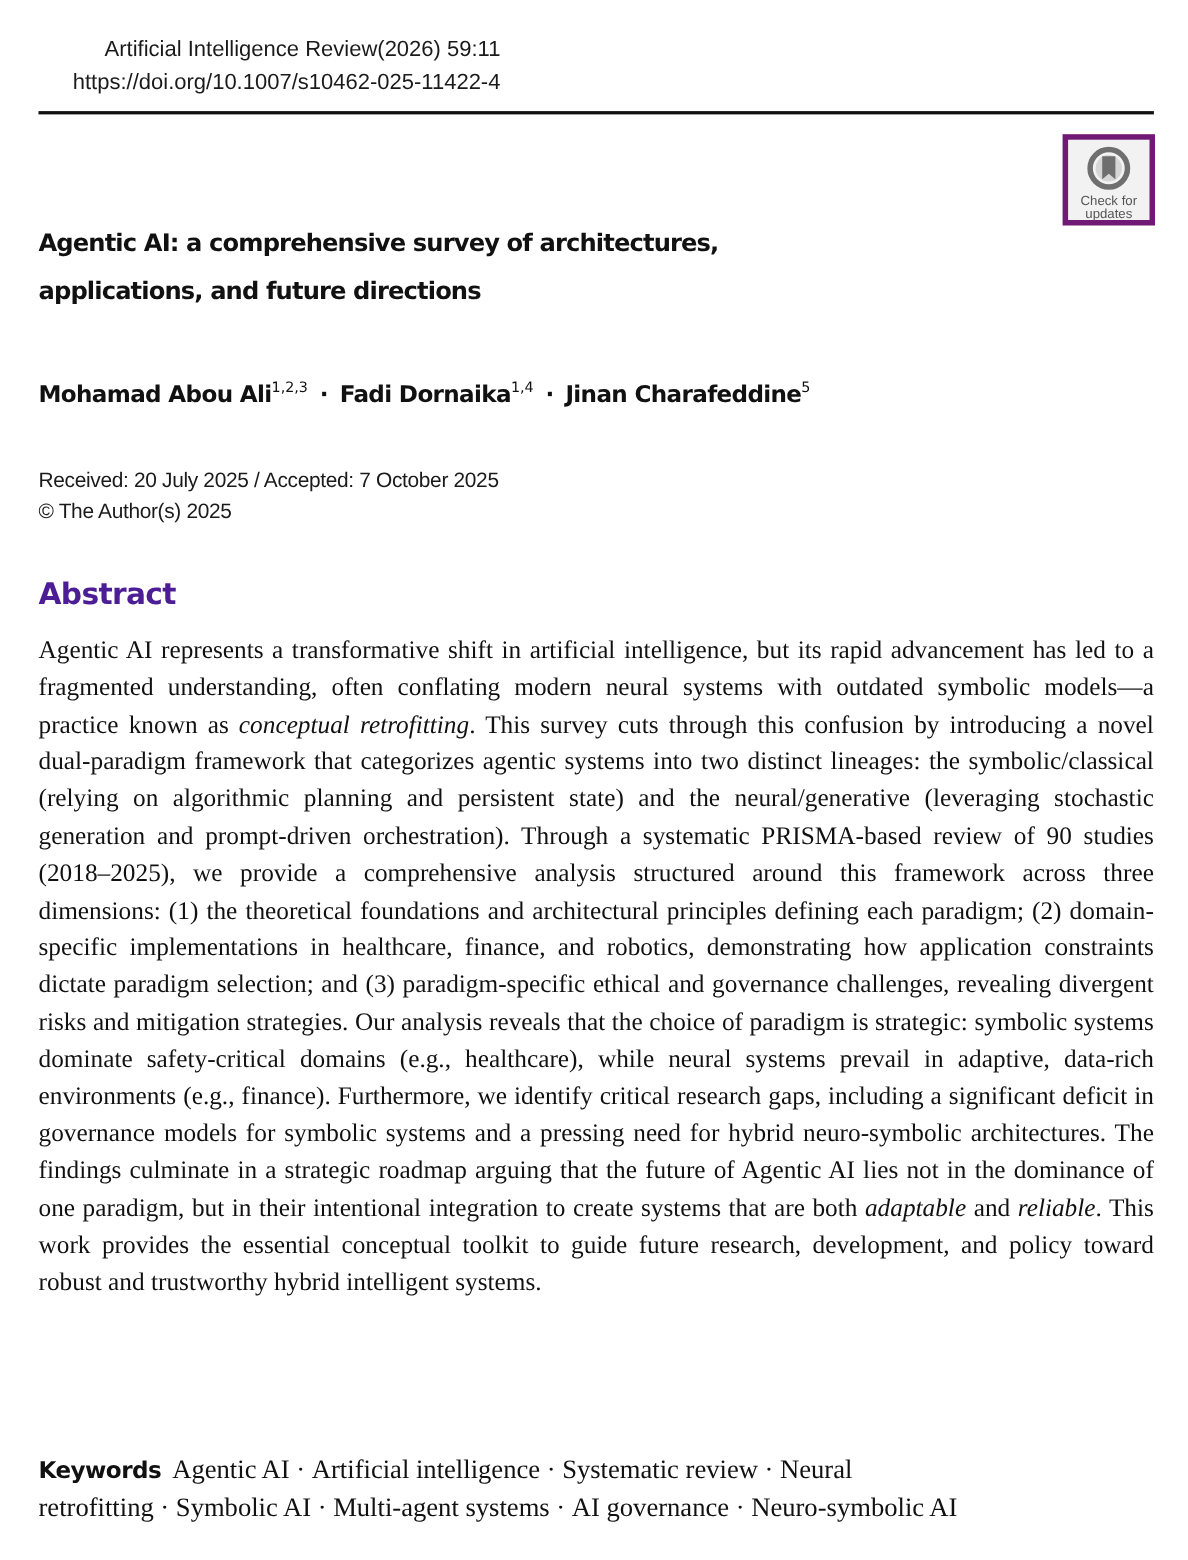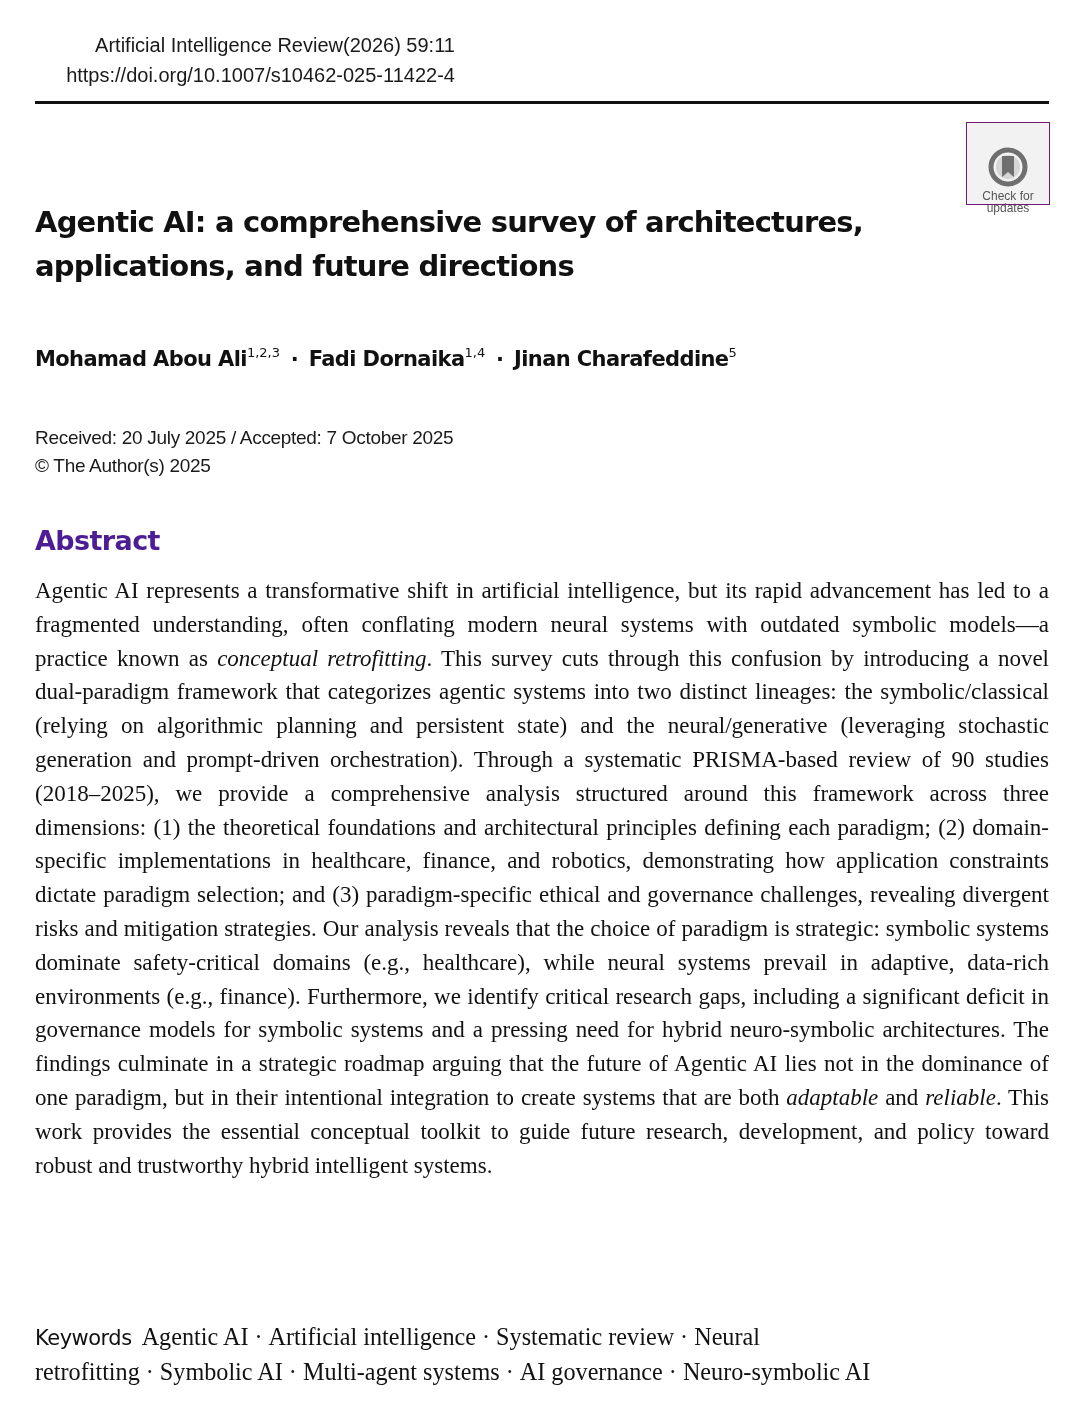--- a/index.html
+++ b/index.html
@@ -4,38 +4,38 @@
 <style>
   * { box-sizing: border-box; margin: 0; padding: 0; }
   html, body { width: 1080px; height: 1418px; background: #ffffff; overflow: hidden; }
   body { position: relative; color: #111; }
 
   .journal-header { position: absolute; left: 35px; top: 30px; font-family: "Liberation Sans", sans-serif; font-size: 20px; line-height: 30px; color: #1a1a1a; text-align: right; }
   .journal-line1 { display: flex; }
   .journal-name { width: 308px; display: inline-block; }
   .rule { position: absolute; left: 35px; top: 101px; width: 1014px; height: 3px; background: #111; }
 
-  .check-badge { position: absolute; left: 966px; top: 122px; width: 84px; height: 83px; border: 1px solid #701a75; background: #f2f2f2; display: flex; flex-direction: column; align-items: center; padding-top: 24px; }
+  .check-badge { position: absolute; left: 966px; top: 122px; width: 84px; height: 83px; border: 5px solid #701a75; background: #f2f2f2; display: flex; flex-direction: column; align-items: center; padding-top: 6px; }
   .check-badge svg { display: block; }
   .check-label { font-family: "Liberation Sans", sans-serif; font-size: 12px; line-height: 12px; color: #555; text-align: center; margin-top: 3px; }
 
-  .title { position: absolute; left: 35px; top: 200px; width: 900px; font-family: "DejaVu Sans", sans-serif; font-weight: bold; font-size: 29px; line-height: 44px; color: #111; letter-spacing: -0.8px; }
+  .title { position: absolute; left: 35px; top: 200px; width: 900px; font-family: "DejaVu Sans", sans-serif; font-weight: bold; font-size: 22px; line-height: 44px; color: #111; letter-spacing: -0.8px; }
 
   .authors { position: absolute; left: 35px; top: 335px; font-family: "DejaVu Sans", sans-serif; font-weight: bold; font-size: 21px; line-height: 36px; letter-spacing: -0.6px; color: #111; white-space: nowrap; }
   .authors sup { font-size: 13px; font-weight: normal; vertical-align: 9px; letter-spacing: 0; }
   .authors .sep { margin: 0 4px; }
 
   .dates { position: absolute; left: 35px; top: 424px; font-family: "Liberation Sans", sans-serif; font-size: 19px; line-height: 28px; color: #1a1a1a; letter-spacing: -0.3px; }
 
   .abstract-heading { position: absolute; left: 35px; top: 526px; font-family: "DejaVu Sans", sans-serif; font-weight: bold; font-size: 27px; line-height: 30px; color: #4c1d95; letter-spacing: -0.6px; }
   .abstract-body { position: absolute; left: 35px; top: 574px; width: 1014px; font-family: Liberation Serif, serif; font-size: 23px; line-height: 33.8px; color: #111; text-align: justify; hyphens: manual; }
   .abstract-body em { font-style: italic; }
 
   .keywords { position: absolute; left: 35px; top: 1320px; width: 1014px; font-family: "Liberation Serif", serif; font-size: 24.2px; line-height: 34px; color: #111; }
-  .keywords-label { font-family: "DejaVu Sans", sans-serif; font-weight: normal; font-size: 21px; letter-spacing: -0.5px; margin-right: 10px; text-align: center; }
+  .keywords-label { font-family: "DejaVu Sans", sans-serif; font-weight: bold; font-size: 21px; letter-spacing: -0.5px; margin-right: 10px; text-align: center; }
   .kw-sep { margin: 0 6px; }
   .kw-line { display: block; white-space: nowrap; }
 </style>
 </head>
 <body>
 
 <div class="journal-header">
   <div class="journal-line1">
     <span class="journal-name">Artificial Intelligence Review</span>
     <span>(2026) 59:11</span>

